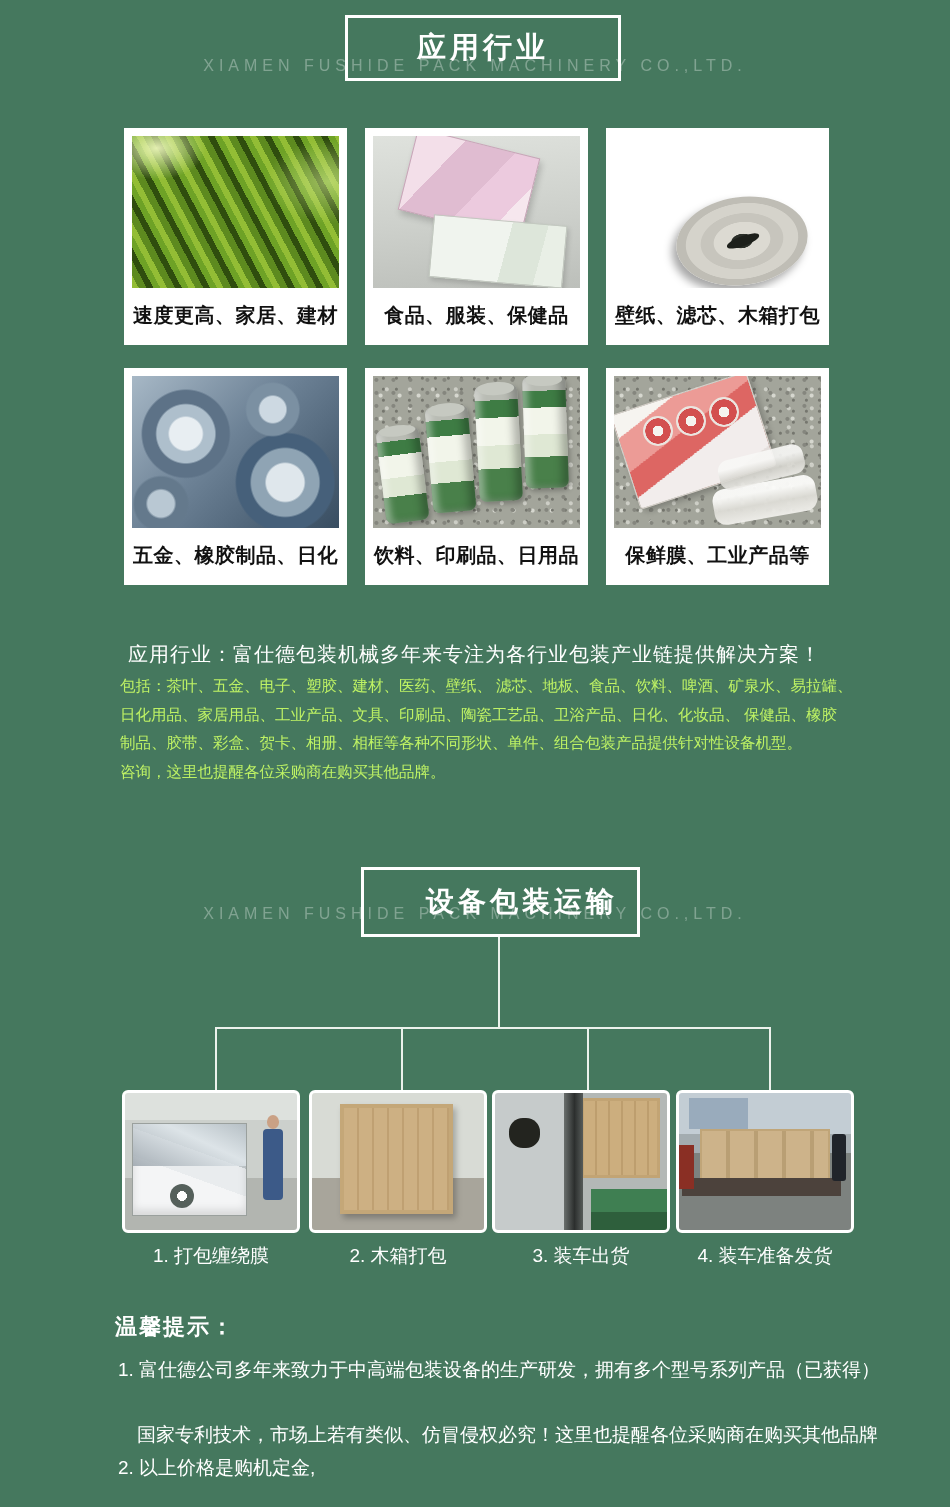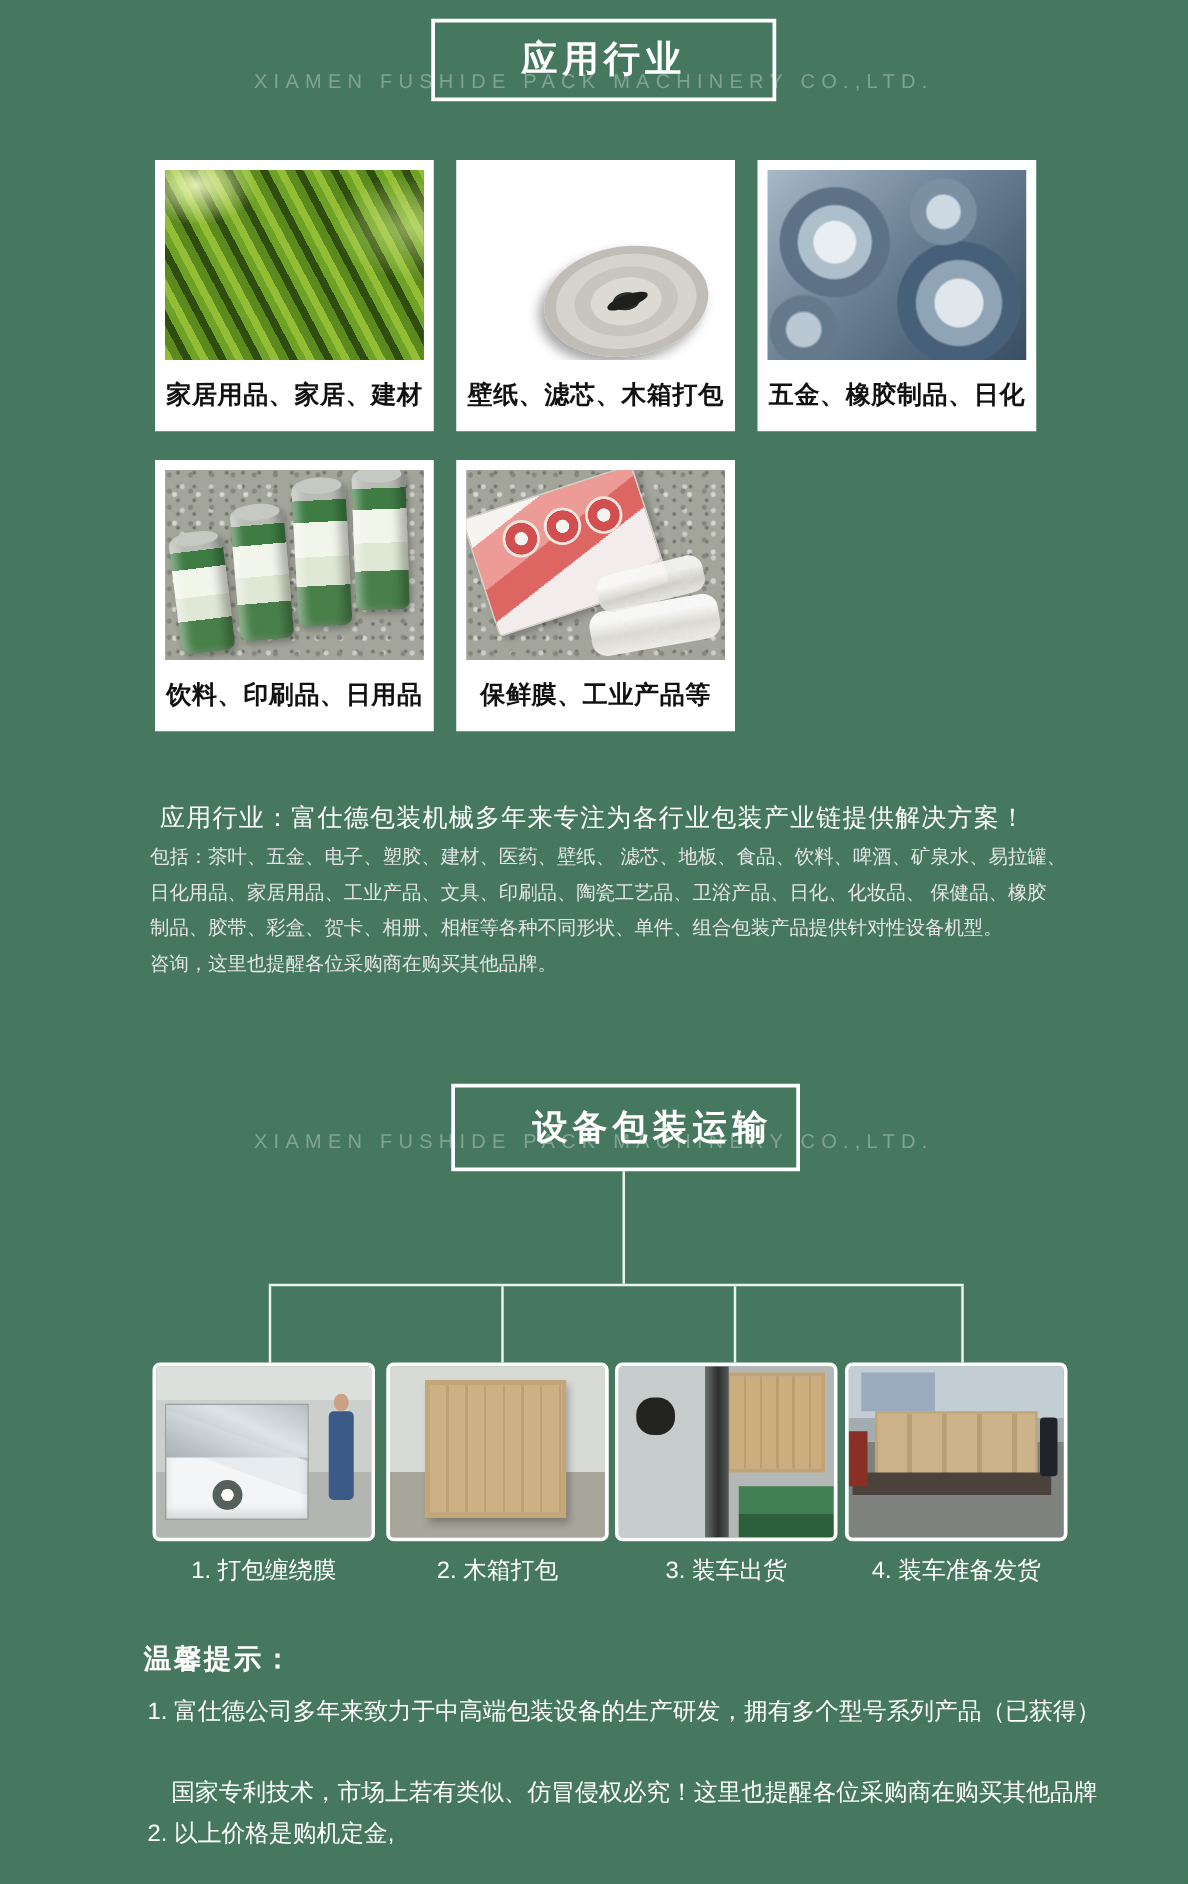--- a/index.html
+++ b/index.html
@@ -80,21 +80,21 @@
   .roll-end{position:absolute;width:26px;height:26px;border-radius:50%;
     background:radial-gradient(circle,#f5f3ef 0 28%,#d34f4f 30% 68%,#f0d9d9 70%);border:2px solid #eae6e0;}
   .re1{left:14%;top:26%;}  .re2{left:30%;top:20%;}  .re3{left:46%;top:14%;}
   .clear-roll{position:absolute;right:2%;bottom:6%;width:50%;height:24%;border-radius:12px;transform:rotate(-10deg);
     background:linear-gradient(180deg,#fbfbf9 0 25%,#dddcd6 60%,#f0efeb 100%);opacity:.95;}
   .clear-roll2{position:absolute;right:8%;bottom:30%;width:42%;height:20%;border-radius:11px;transform:rotate(-14deg);
     background:linear-gradient(180deg,#f8f8f6 0 30%,#d7d6d0 65%,#ecebe7 100%);opacity:.9;}
 
   
   .lead{position:absolute;left:128px;top:621px;color:#fff;font-size:20px;letter-spacing:1px;white-space:nowrap;}
-  .para{position:absolute;left:120px;top:672px;color:#e5e5e5;font-size:15.5px;line-height:28.5px;}
+  .para{position:absolute;left:120px;top:672px;color:#bef264;font-size:15.5px;line-height:28.5px;font-family:Liberation Serif, serif;}
   .para div{white-space:nowrap;}
 
   
   .cl{position:absolute;background:#ecf2ec;}
   .cl-stem{left:498px;top:937px;width:2px;height:90px;}
   .cl-h{left:215px;top:1027px;width:556px;height:2px;}
   .cl-v{top:1029px;width:2px;height:61px;}
   .cl-v1{left:215px;} .cl-v2{left:401px;} .cl-v3{left:587px;} .cl-v4{left:769px;}
 
   
@@ -150,21 +150,28 @@
 <div class="page">
 
   <div class="watermark wm1">XIAMEN FUSHIDE PACK MACHINERY CO.,LTD.</div>
   <div class="title-box tb1">
     <span class="title-text">应用行业</span>
   </div>
 
   <div class="cards">
     <figure class="card">
       <div class="photo ph-tea"></div>
-      <figcaption class="card-cap">家居用品、家居、建材</figcaption>
+      <figcaption class="card-cap">速度更高、家居、建材</figcaption>
+    </figure>
+    <figure class="card">
+      <div class="photo ph-boxes">
+        <div class="gift-pink"></div>
+        <div class="gift-white"></div>
+      </div>
+      <figcaption class="card-cap">食品、服装、保健品</figcaption>
     </figure>
     <figure class="card">
       <div class="photo ph-wall">
         <div class="wall-roll">
           <div class="wall-slot"></div>
         </div>
       </div>
       <figcaption class="card-cap">壁纸、滤芯、木箱打包</figcaption>
     </figure>
     <figure class="card">

